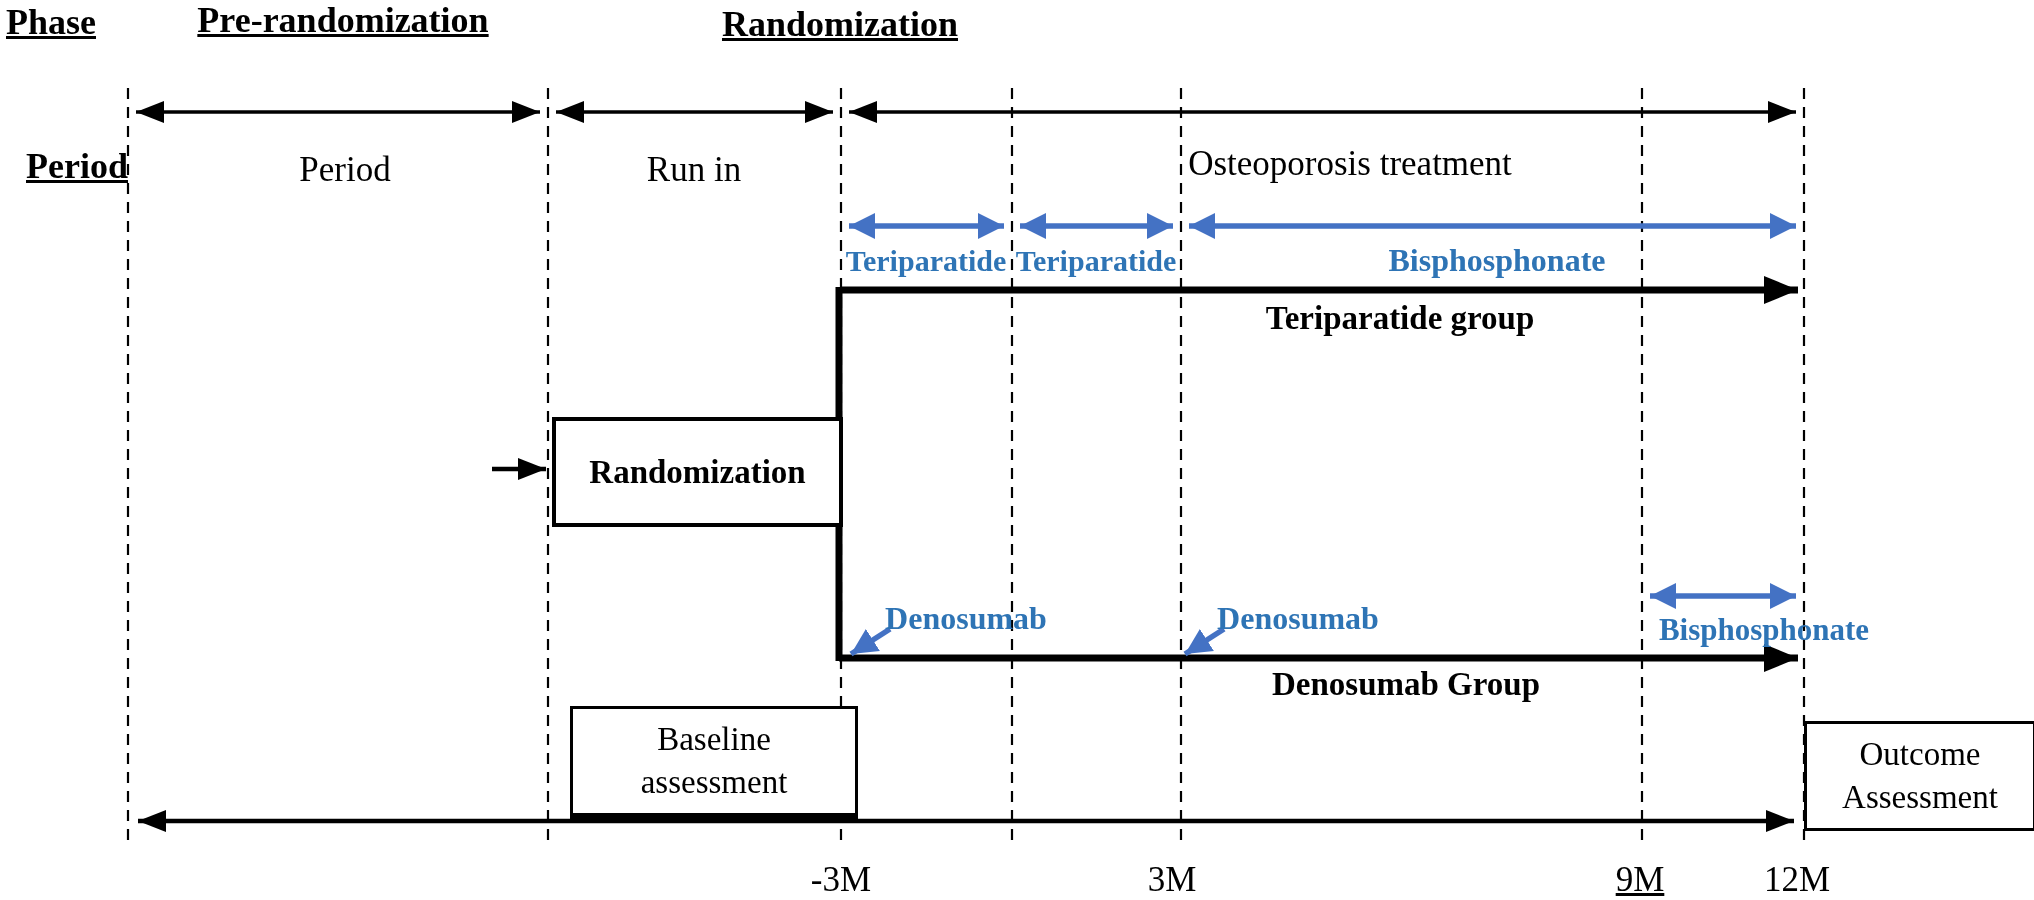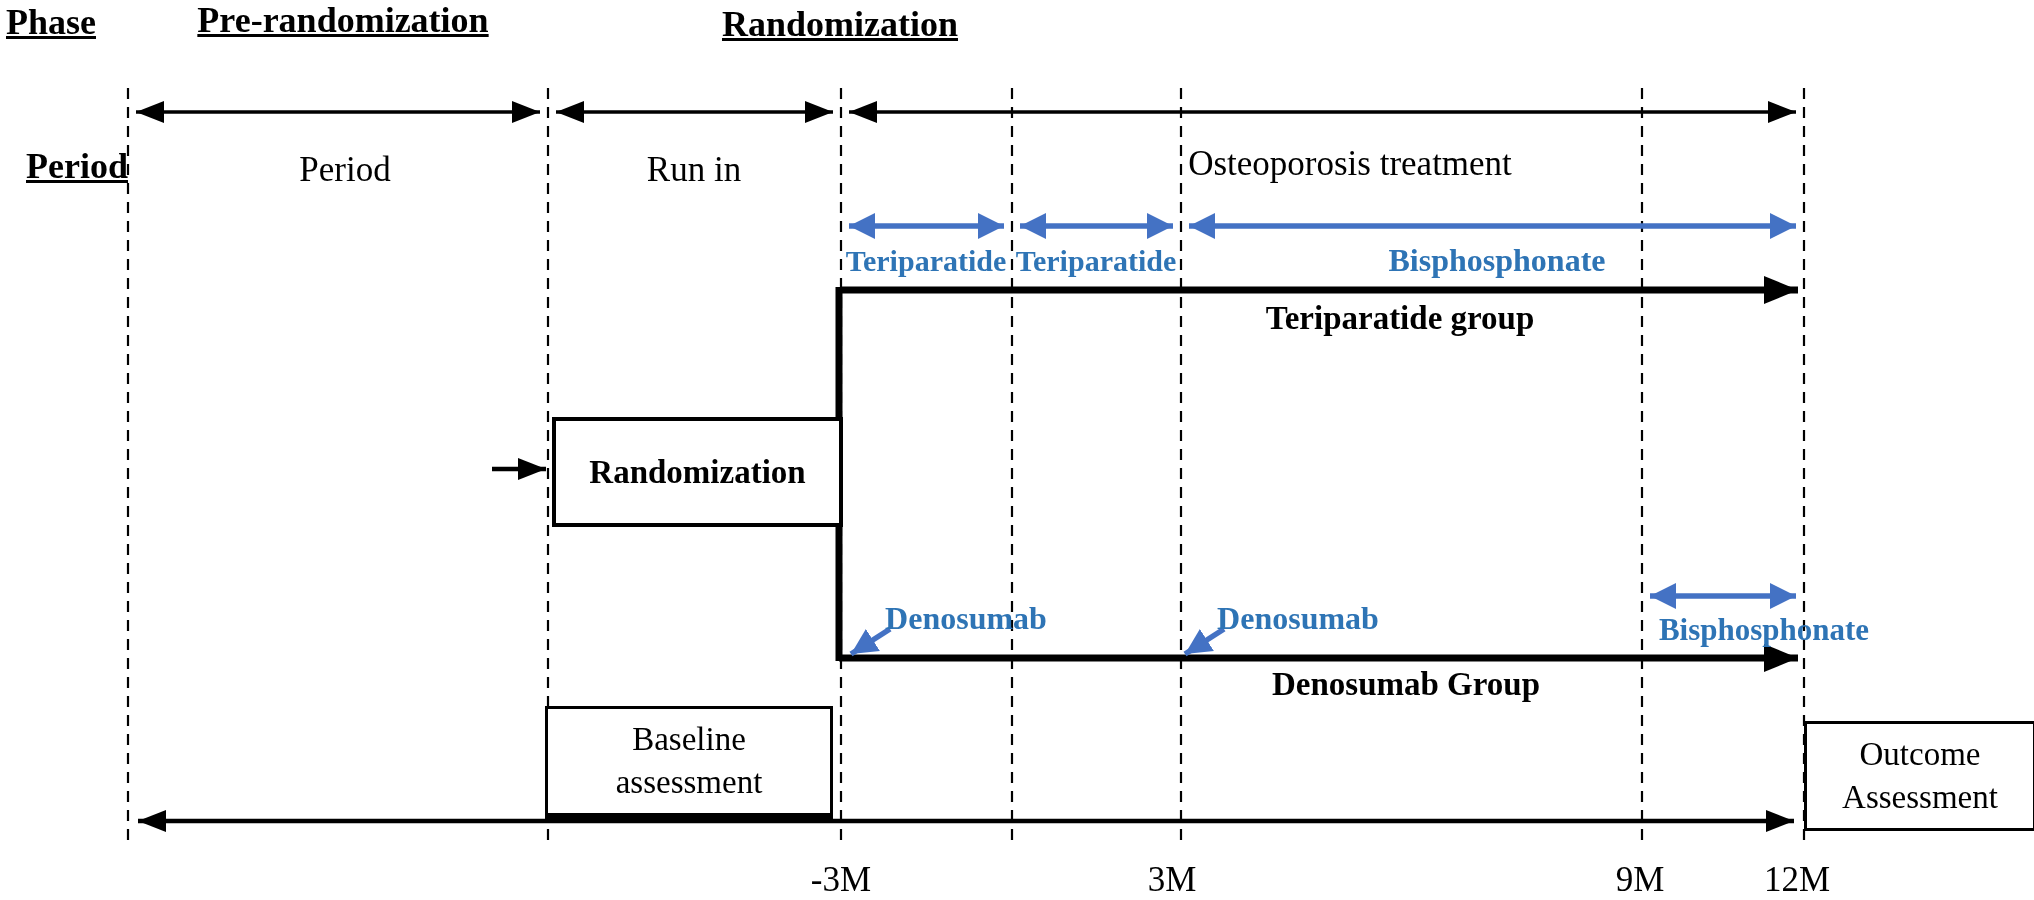--- a/index.html
+++ b/index.html
@@ -36,21 +36,21 @@
   .f33{font-size:33px;} .f32{font-size:32px;} .f31{font-size:31px;}
   .f30{font-size:30px;}
   .bx{
     position:absolute;background:#fff;border:3px solid var(--ink);
     display:flex;flex-direction:column;justify-content:center;align-items:center;
     text-align:center;color:var(--ink);
   }
   .bx .bxline{line-height:1.3;}
   #enroll-box{left:132px;top:417px;width:358px;height:105px;border-width:4px;}
   #randomization-box{left:552px;top:417px;width:283px;height:102px;border-width:4px;}
-  #baseline-box{left:545px;top:706px;width:282px;height:104px;border-bottom-width:9px;text-align:right;}
+  #baseline-box{left:570px;top:706px;width:282px;height:104px;border-bottom-width:9px;text-align:right;}
   #outcome-box{left:1804px;top:721px;width:226px;height:104px;}
 </style>
 </head>
 <body>
 
 <div id="figure">
 
   <svg id="overlay" viewBox="0 0 2034 900" xmlns="http://www.w3.org/2000/svg">
     <defs>
       <marker id="ah-k" markerUnits="userSpaceOnUse" markerWidth="30" markerHeight="24" refX="28" refY="12" orient="auto-start-reverse">
@@ -122,16 +122,16 @@
     <div class="bxline">Baseline</div>
     <div class="bxline">assessment</div>
   </div>
   <div class="bx f33" id="outcome-box">
     <div class="bxline">Outcome</div>
     <div class="bxline">Assessment</div>
   </div>
 
   <div class="lbl f35" style="left:741px;top:860px;width:200px;">-3M</div>
   <div class="lbl f35" style="left:1072px;top:860px;width:200px;">3M</div>
-  <div class="lbl f35" style="left:1540px;top:860px;width:200px;">9M</div>
+  <div class="lbl f35" style="left:1540px;top:860px;width:200px;text-decoration:underline;">9M</div>
   <div class="lbl f35" style="left:1697px;top:860px;width:200px;">12M</div>
 
 </div>
 
 </body></html>

